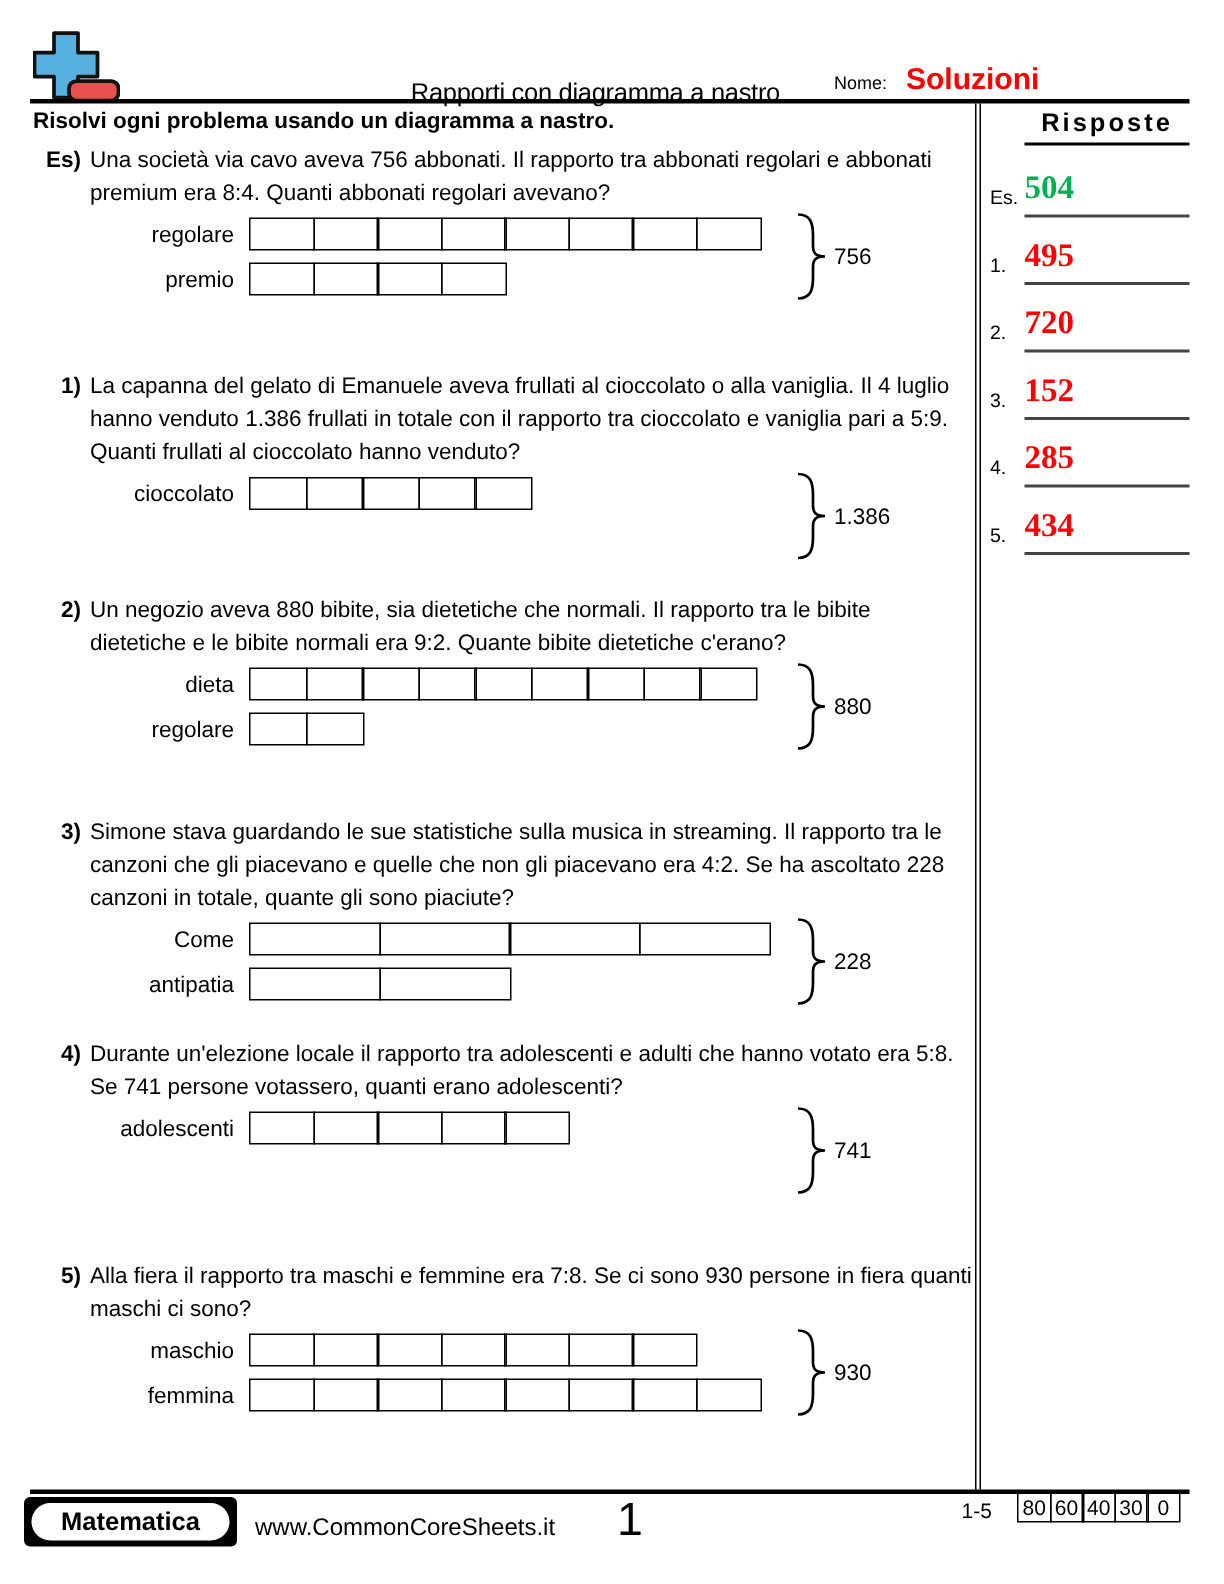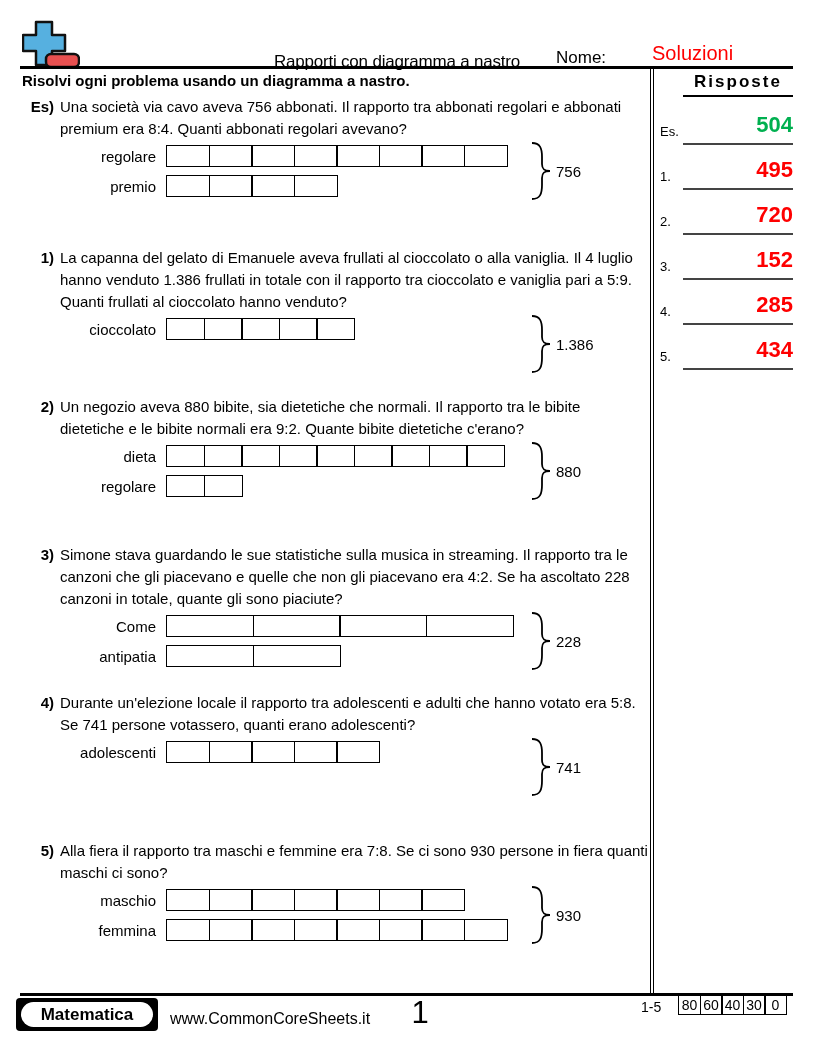--- a/index.html
+++ b/index.html
@@ -4,22 +4,22 @@
 <style>
   html,body{margin:0;padding:0;background:#fff;}
   .page{
     position:relative;width:816px;height:1056px;background:#fff;
     font-family:"Liberation Sans",sans-serif;color:#000;overflow:hidden;
   }
   
   .logo{position:absolute;left:22px;top:20px;}
   .page-title{position:absolute;left:140px;top:52px;width:380px;text-align:right;
     font-size:17px;letter-spacing:-0.2px;}
-  .name-label{position:absolute;left:556px;top:48px;font-size:17px;text-align:center;}
-  .name-value{position:absolute;left:652px;top:42px;font-size:20px;font-weight:normal;}
+  .name-label{position:absolute;left:556px;top:48px;font-size:12px;text-align:center;}
+  .name-value{position:absolute;left:604px;top:42px;font-size:20px;font-weight:bold;}
   .header-rule{position:absolute;left:20px;top:66px;width:773px;height:3px;background:#000;}
   .instructions{position:absolute;left:22px;top:72px;font-size:15px;font-weight:bold;}
 
   
   .problem{position:absolute;left:24px;width:620px;}
   .ptext{display:grid;grid-template-columns:30px 588px;column-gap:6px;
     font-size:15px;line-height:22px;}
   .pnum{font-weight:bold;text-align:right;}
   .diagram{position:relative;margin-top:5px;height:52px;}
   .trow{display:flex;align-items:center;height:22px;margin-bottom:8px;}
@@ -31,22 +31,22 @@
   .total{font-size:15px;margin-left:5px;white-space:nowrap;}
 
   
   .divider{position:absolute;left:650px;top:69px;height:924px;width:2px;
     border-left:1.5px solid #000;border-right:1.5px solid #000;}
   .answers-title{position:absolute;left:683px;top:72px;width:110px;text-align:center;
     font-size:17px;font-weight:bold;letter-spacing:2px;border-bottom:2.5px solid #000;
     padding-bottom:3px;}
   .arow{position:absolute;}
   .alabel{position:absolute;left:660px;font-size:13px;}
-  .avalue{position:absolute;left:683px;width:110px;text-align:right;
-    font-size:22px;font-weight:bold;border-bottom:2px solid #444;padding-bottom:5px;}
+  .avalue{position:absolute;left:683px;width:110px;text-align:left;
+    font-size:22px;font-weight:bold;border-bottom:2px solid #444;padding-bottom:5px;font-family:Liberation Serif, serif;}
 
   
   .footer-rule{position:absolute;left:20px;top:993px;width:773px;height:2.5px;background:#000;}
   .brand-badge{position:absolute;left:16px;top:998px;width:142px;height:33px;
     background:#000;border-radius:4px;display:flex;align-items:center;justify-content:center;}
   .brand-pill{background:#fff;border-radius:15px;height:25px;width:132px;
     display:flex;align-items:center;justify-content:center;
     font-size:17px;font-weight:bold;color:#000;}
   .website{position:absolute;left:170px;top:1010px;font-size:16px;}
   .page-number{position:absolute;left:370px;top:995px;width:100px;text-align:center;font-size:31px;}

